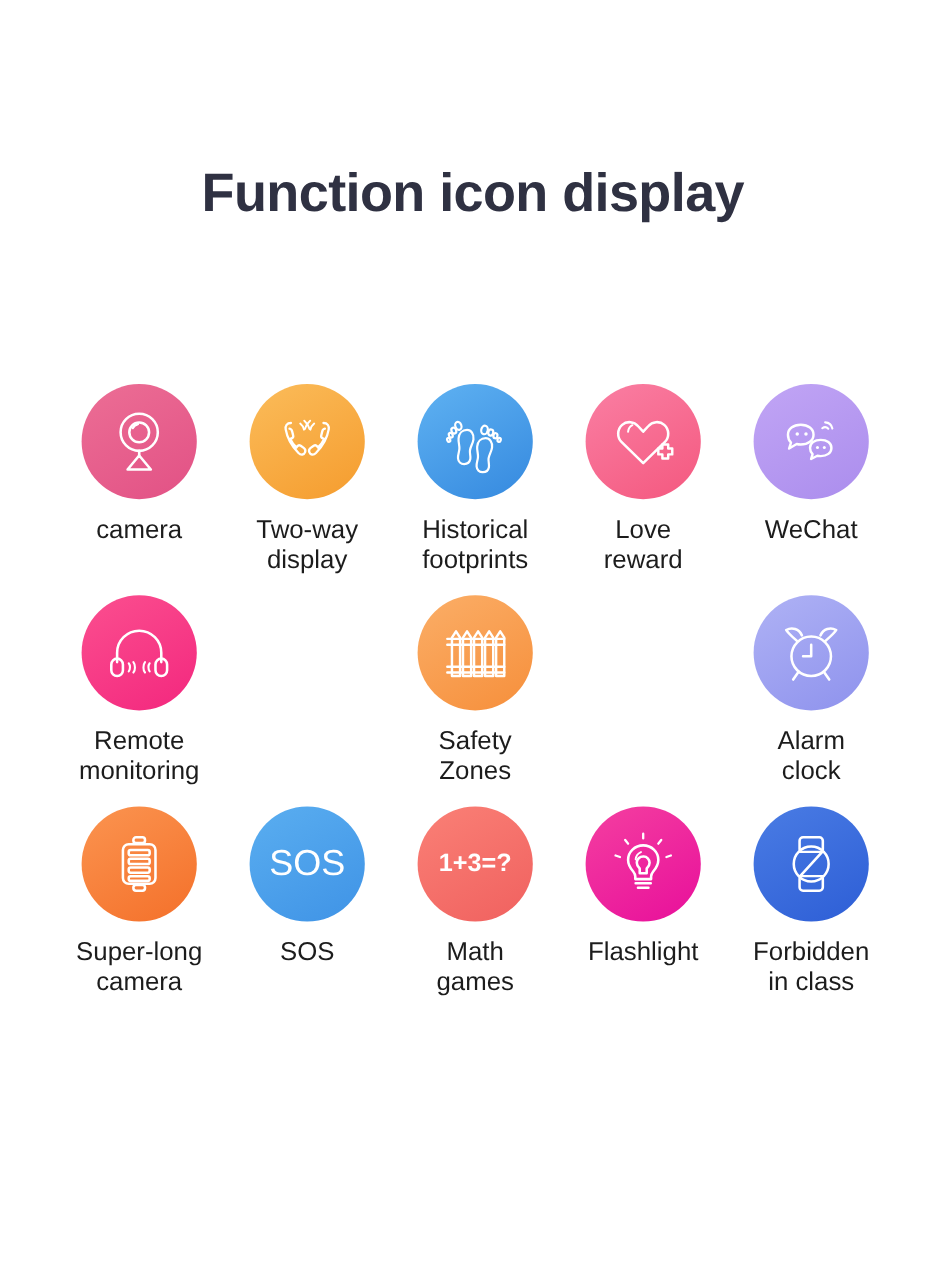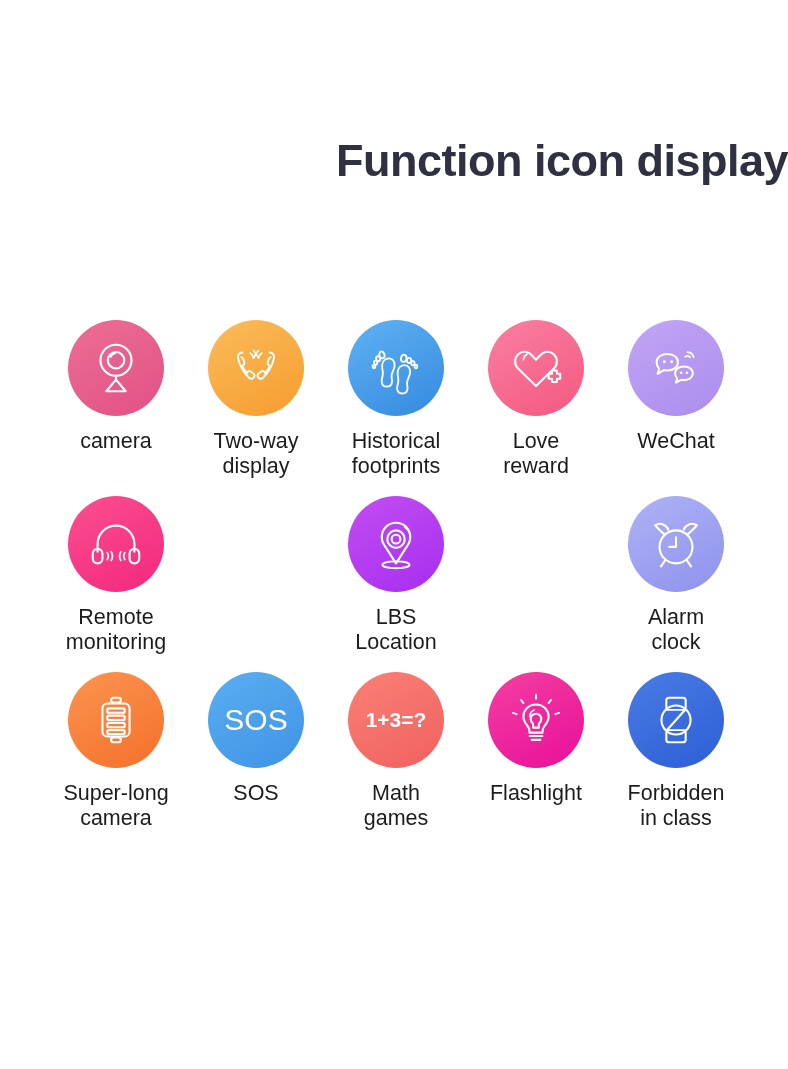--- a/index.html
+++ b/index.html
@@ -17,21 +17,21 @@
     width: 788px;
     height: 1069px;
     background: #ffffff;
   }
 
   .page-title {
     position: absolute;
     top: 136px;
     left: 0;
     width: 788px;
-    text-align: right;
+    text-align: center;
     font-size: 45px;
     font-weight: bold;
     color: #2f3142;
     letter-spacing: -0.5px;
     line-height: 1.1;
   }
 
   .grid {
     position: absolute;
     top: 320px;
@@ -187,34 +187,35 @@
             <rect x="8" y="37" width="10" height="15" rx="5"></rect>
             <rect x="46" y="37" width="10" height="15" rx="5"></rect>
             <path d="M23 41c1.4 1.6 1.4 5.4 0 7M27 40c1.8 2.2 1.8 7 0 9" stroke-width="1.8"></path>
             <path d="M41 41c-1.4 1.6-1.4 5.4 0 7M37 40c-1.8 2.2-1.8 7 0 9" stroke-width="1.8"></path>
           </svg>
         </div>
         <div class="cell-label">Remote
 monitoring</div>
       </div>
 
-      <div class="cell">
-        <div class="icon-circle" style="background:linear-gradient(150deg,#c34df2 0%,#a72ef0 100%)">
-          <svg viewBox="0 0 64 64" fill="none" stroke="#fff" stroke-width="2.2" stroke-linecap="round" stroke-linejoin="round">
-            <path d="M32 52 19.5 32.5a14.7 14.7 0 1 1 25 0L32 52z"></path>
-            <circle cx="32" cy="27" r="9"></circle>
-            <circle cx="32" cy="27" r="4.5"></circle>
-            <path d="M41 14.5c3.4 2.3 5.6 6.1 5.6 10.5" stroke-width="1.6"></path>
-            <ellipse cx="32" cy="53.5" rx="14" ry="3.5" stroke-width="1.9"></ellipse>
-          </svg>
-        </div>
-        <div class="cell-label">LBS
-Location</div>
-      </div>
-
+
+      <div class="cell">
+        <div class="icon-circle" style="background:linear-gradient(150deg,#fbae67 0%,#f68f3b 100%)">
+          <svg viewBox="0 0 64 64" fill="none" stroke="#fff" stroke-width="2.1" stroke-linecap="round" stroke-linejoin="round">
+            <path d="M12 19 L15.5 13.5 L19 19 V52 H12 Z"></path>
+            <path d="M21.5 19 L25 13.5 L28.5 19 V52 H21.5 Z"></path>
+            <path d="M31 19 L34.5 13.5 L38 19 V52 H31 Z"></path>
+            <path d="M40.5 19 L44 13.5 L47.5 19 V52 H40.5 Z"></path>
+            <path d="M50 19 L53.5 13.5 L57 19 V52 H50 Z"></path>
+            <path d="M8 20h49M8 25h49M8 44h49M8 49h49"></path>
+          </svg>
+        </div>
+        <div class="cell-label">Safety
+Zones</div>
+      </div>
 
       <div class="cell">
         <div class="icon-circle" style="background:linear-gradient(150deg,#afb2f5 0%,#8e92ed 100%)">
           <svg viewBox="0 0 64 64" fill="none" stroke="#fff" stroke-width="2.2" stroke-linecap="round" stroke-linejoin="round">
             <circle cx="32" cy="35" r="17"></circle>
             <path d="M20 22c-4.5-4-7-6-9.5-9.5 5 -3 11 -1 13.5 4.5"></path>
             <path d="M44 22c4.5-4 7-6 9.5-9.5-5-3-11-1-13.5 4.5"></path>
             <path d="M32 25v10h-7"></path>
             <path d="M21 48.5 16.5 55M43 48.5 47.5 55"></path>
           </svg>

